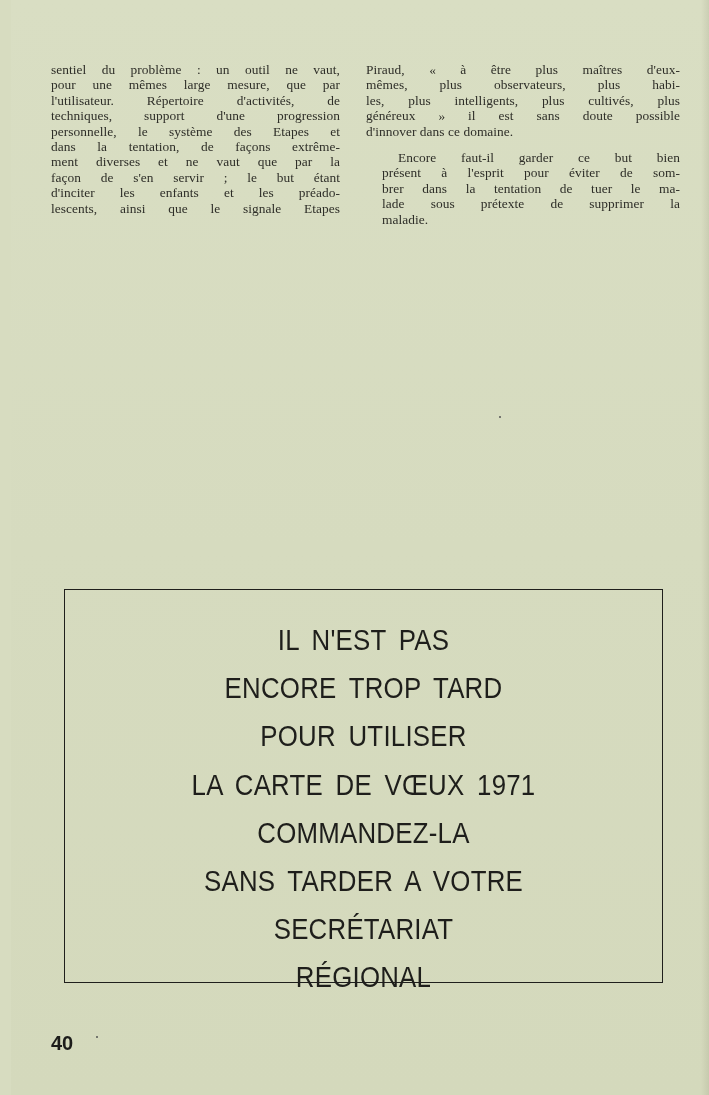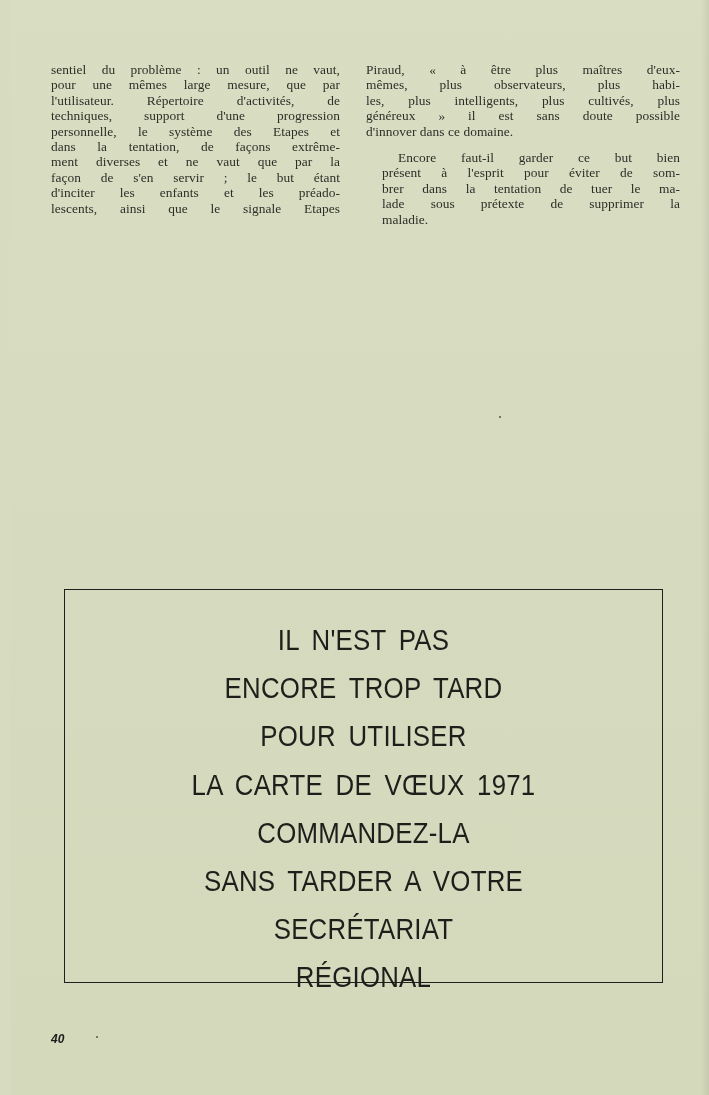--- a/index.html
+++ b/index.html
@@ -42,21 +42,21 @@
       font-size: 30px;
       line-height: 48.2px;
       color: #1e1e1b;
       letter-spacing: 0.3px;
       transform: scaleX(0.86);
     }
     .notice-line { display: block; white-space: nowrap; word-spacing: 6px; }
     .page-number {
       position: absolute; left: 40px; top: 1032px;
       font-family: "Liberation Sans", "DejaVu Sans", sans-serif;
-      font-weight: bold; font-size: 12px; color: #1c1c1a; font-style: italic;
+      font-weight: bold; font-size: 20px; color: #1c1c1a;
     }
     .speck { position: absolute; width: 2px; height: 2px; border-radius: 50%; background: #555; }
   </style>
 </head>
 <body>
 
 <div class="page">
 
   <div class="col col-left">
     <p>

